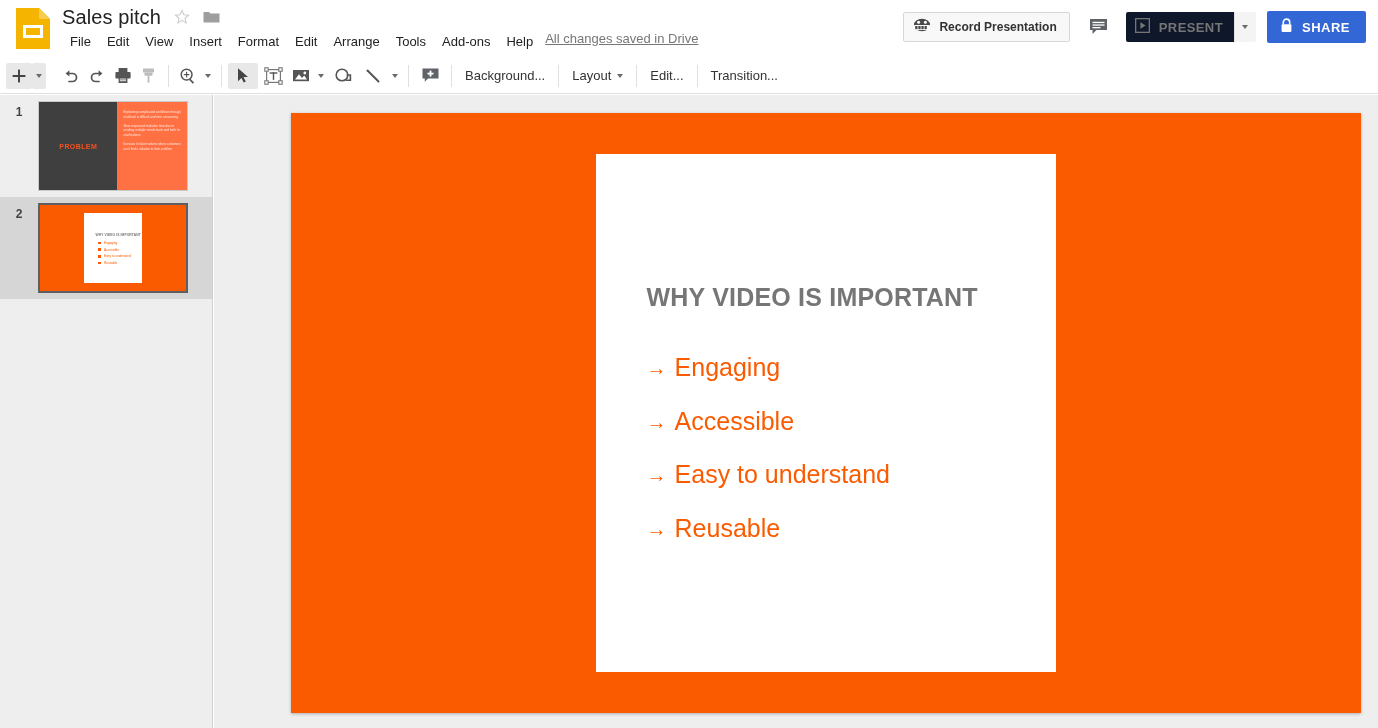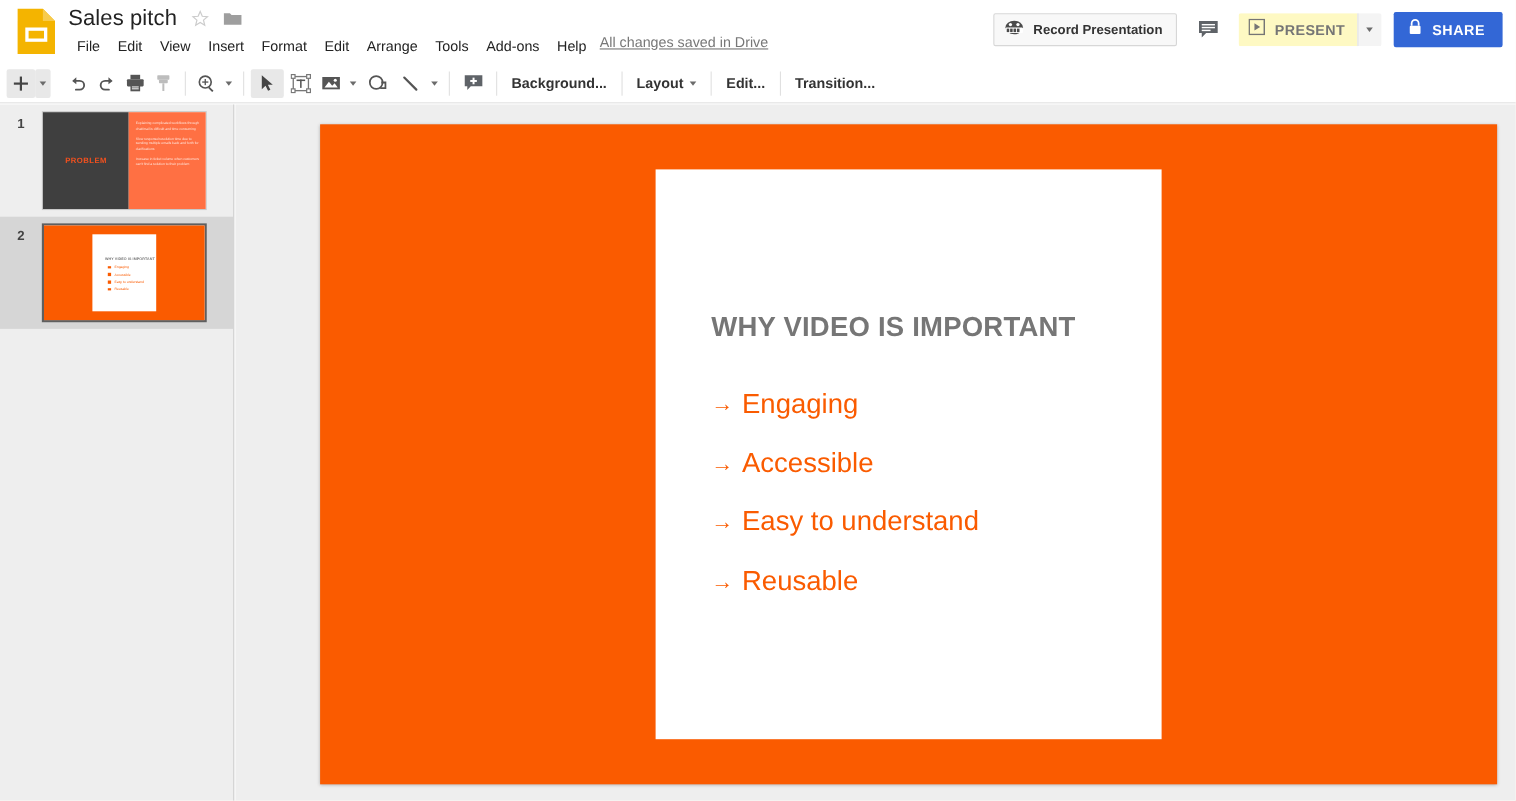--- a/index.html
+++ b/index.html
@@ -55,21 +55,21 @@
   .btn-comment {
     width: 34px; height: 30px; display: flex; align-items: center; justify-content: center;
     margin-left: 12px; cursor: pointer; border-radius: 2px;
   }
   .present-group {
     display: flex; align-items: center; height: 30px; margin-left: 10px;
     border-radius: 2px; overflow: hidden;
   }
   .btn-present {
     display: flex; align-items: center; height: 30px; padding: 0 11px 0 9px;
-    background: #fef9c3; cursor: pointer;
+    background: #0f172a; cursor: pointer;
   }
   .btn-present .label {
     font-size: 13px; font-weight: bold; color: #757575; margin-left: 9px;
     letter-spacing: 0.4px; white-space: nowrap;
   }
   .btn-present-arrow {
     width: 22px; height: 30px; background: #f4f4f4; cursor: pointer;
     display: flex; align-items: center; justify-content: center;
     border-left: 1px solid #e2e2e2;
   }
@@ -97,21 +97,21 @@
   .tbtn.active { background: #e8e8e8; }
   .tbtn.wide { width: 30px; }
   .tcaret {
     width: 14px; height: 26px; display: flex; align-items: center; justify-content: center;
     cursor: pointer; border-radius: 2px;
   }
   .tcaret.active-bg { background: #e8e8e8; }
   .caret { width: 0; height: 0; border-left: 3.5px solid transparent; border-right: 3.5px solid transparent; border-top: 4px solid #6b6b6b; }
   .ttext {
     display: flex; align-items: center; height: 36px; padding: 0 13px;
-    font-size: 13px; font-weight: bold; color: #333333; cursor: pointer; white-space: nowrap;
+    font-size: 13px; font-weight: normal; color: #333333; cursor: pointer; white-space: nowrap;
   }
   .ttext .caret { margin-left: 6px; }
 
   
   .filmstrip {
     position: absolute; left: 0; top: 95px; width: 213px; height: 633px;
     background: #eeeeee; border-right: 1px solid #cfcfcf; overflow: hidden;
   }
   .slide-row {
     position: relative; display: flex; align-items: flex-start;

